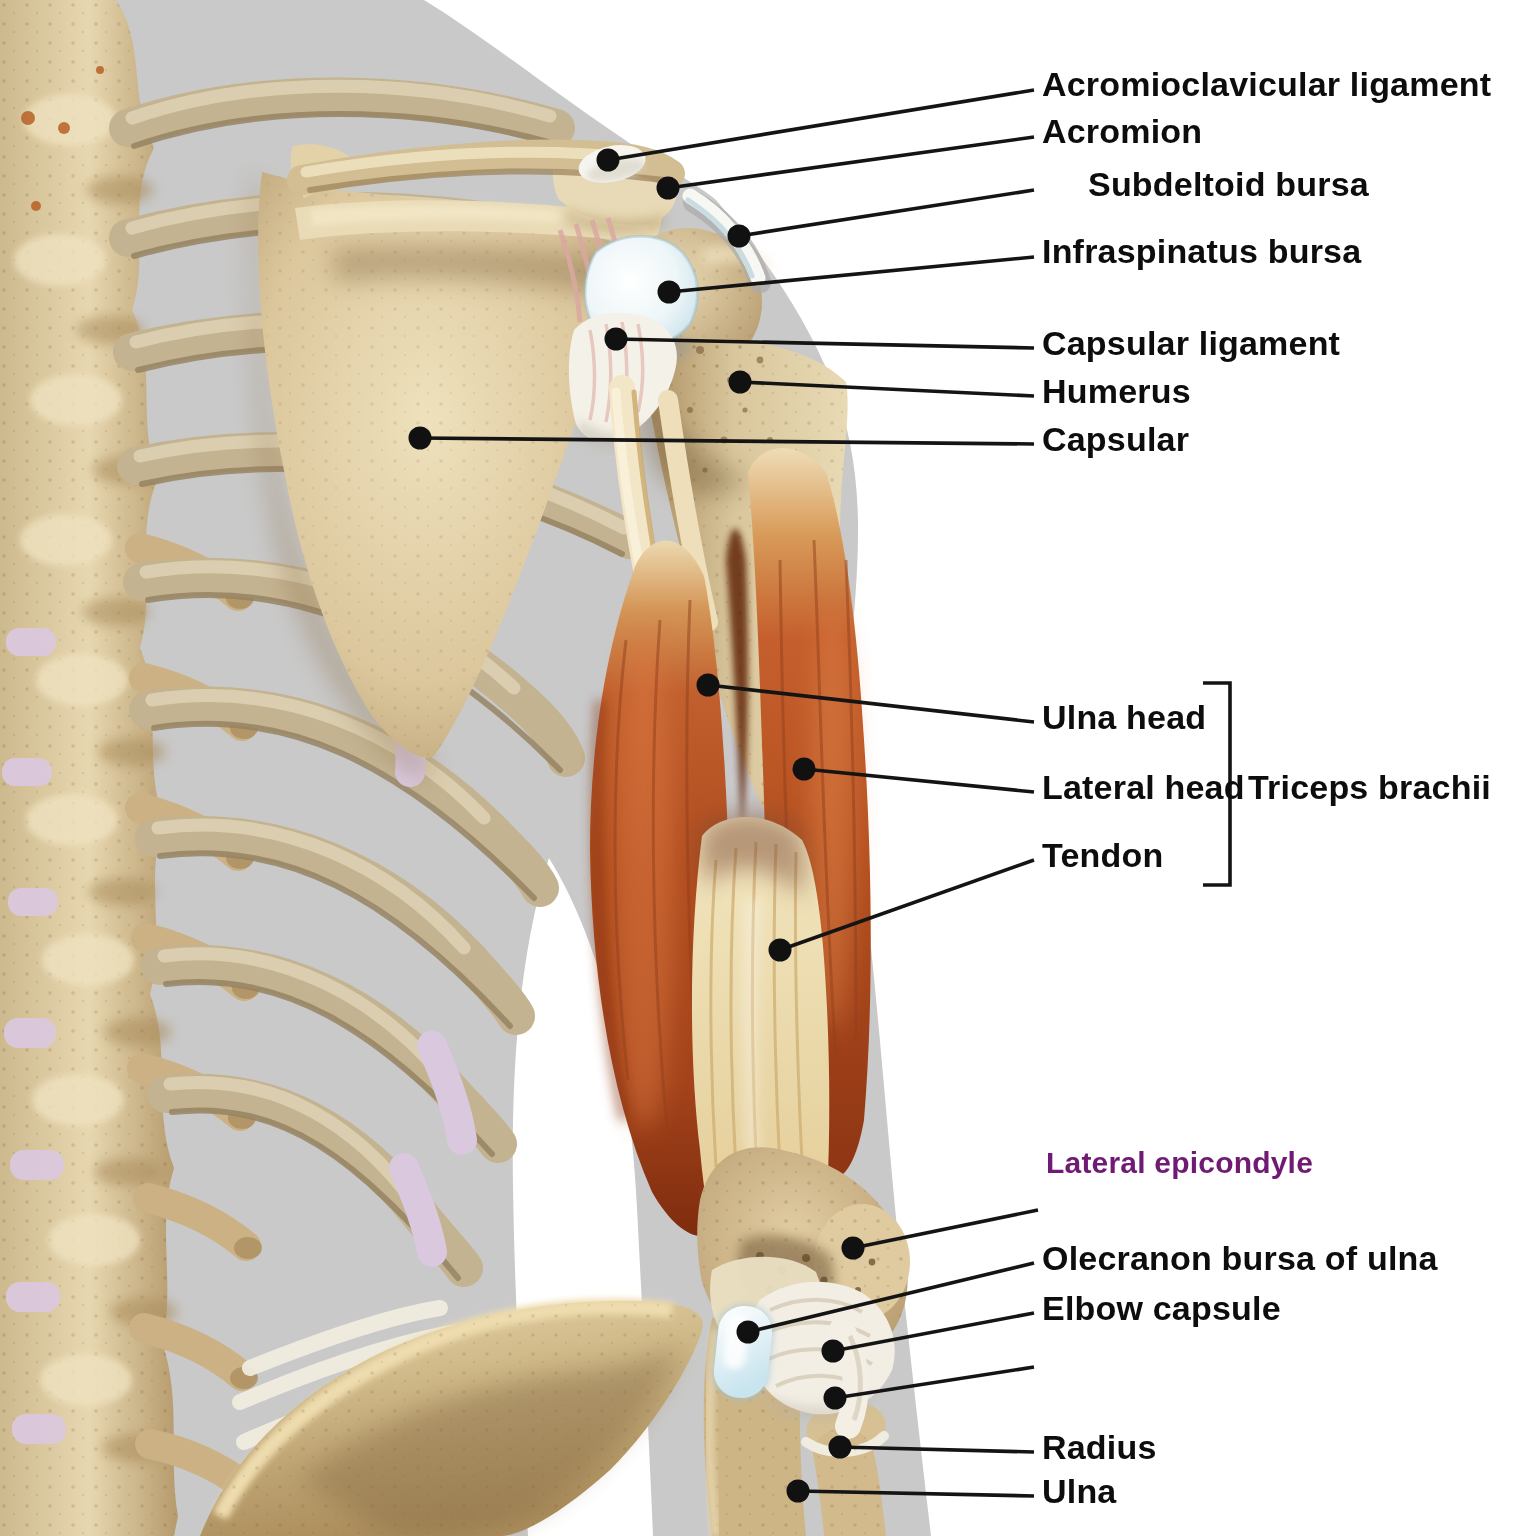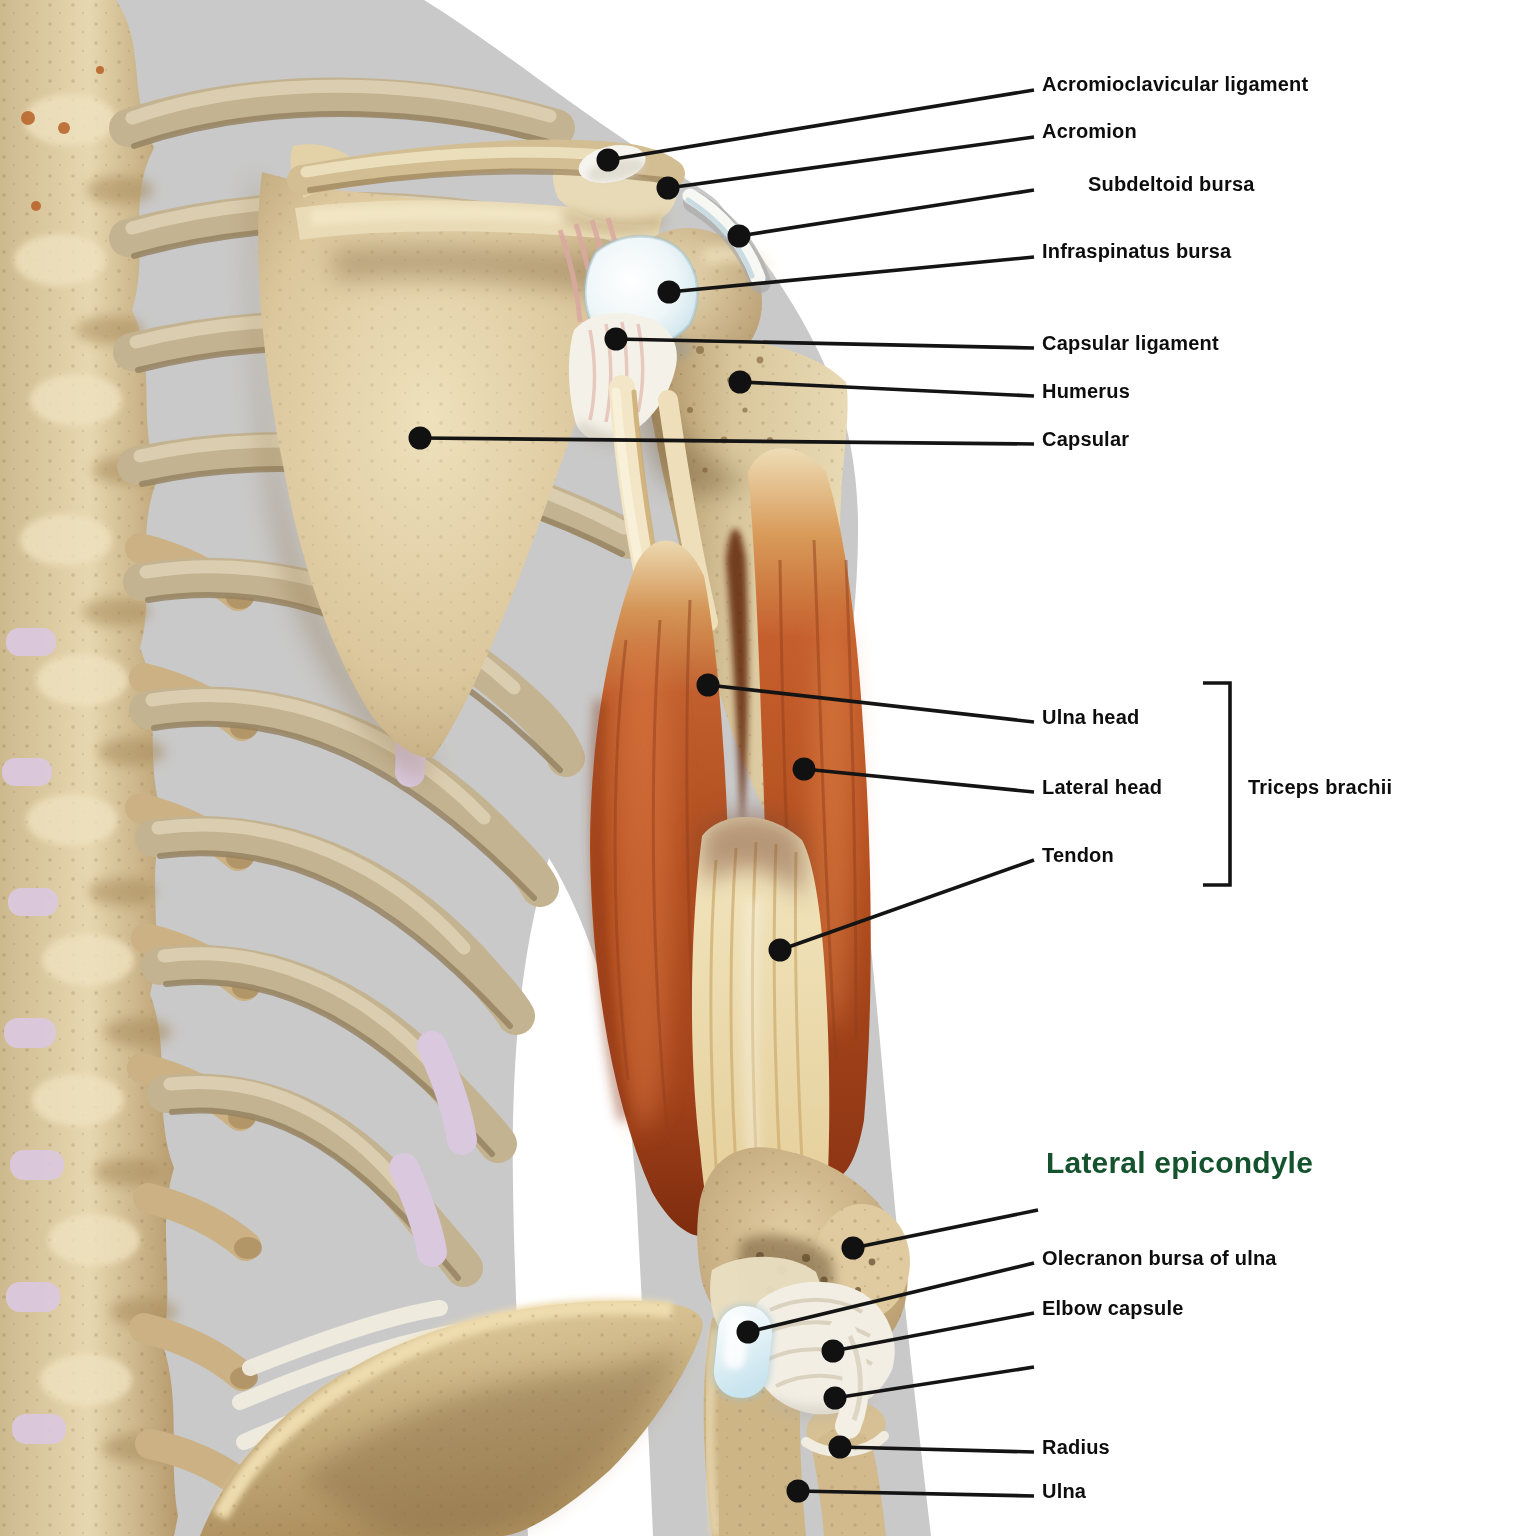--- a/index.html
+++ b/index.html
@@ -2,26 +2,26 @@
 <html><head>
 <meta charset="utf-8">
 <style>
   html,body{margin:0;padding:0;background:#ffffff;}
   #stage{
     position:relative;width:1536px;height:1536px;overflow:hidden;
     background:#ffffff;font-family:"Liberation Sans",sans-serif;
   }
   #art{position:absolute;left:0;top:0;}
   .lbl{
-    position:absolute;font-size:20px;line-height:40px;font-weight:700;
+    position:absolute;font-size:34px;line-height:40px;font-weight:700;
     color:#0d0d0d;white-space:nowrap;letter-spacing:.2px;
   }
   .lbl2{
     position:absolute;font-size:30px;line-height:42px;font-weight:700;
-    color:#14532d;white-space:nowrap;letter-spacing:.2px;
+    color:#701a75;white-space:nowrap;letter-spacing:.2px;
   }
 </style>
 </head>
 <body>
 
 <div id="stage">
 
 <svg id="art" width="1536" height="1536" viewBox="0 0 1536 1536">
   <defs>
     <linearGradient id="spineGrad" x1="0" y1="0" x2="1" y2="0">

